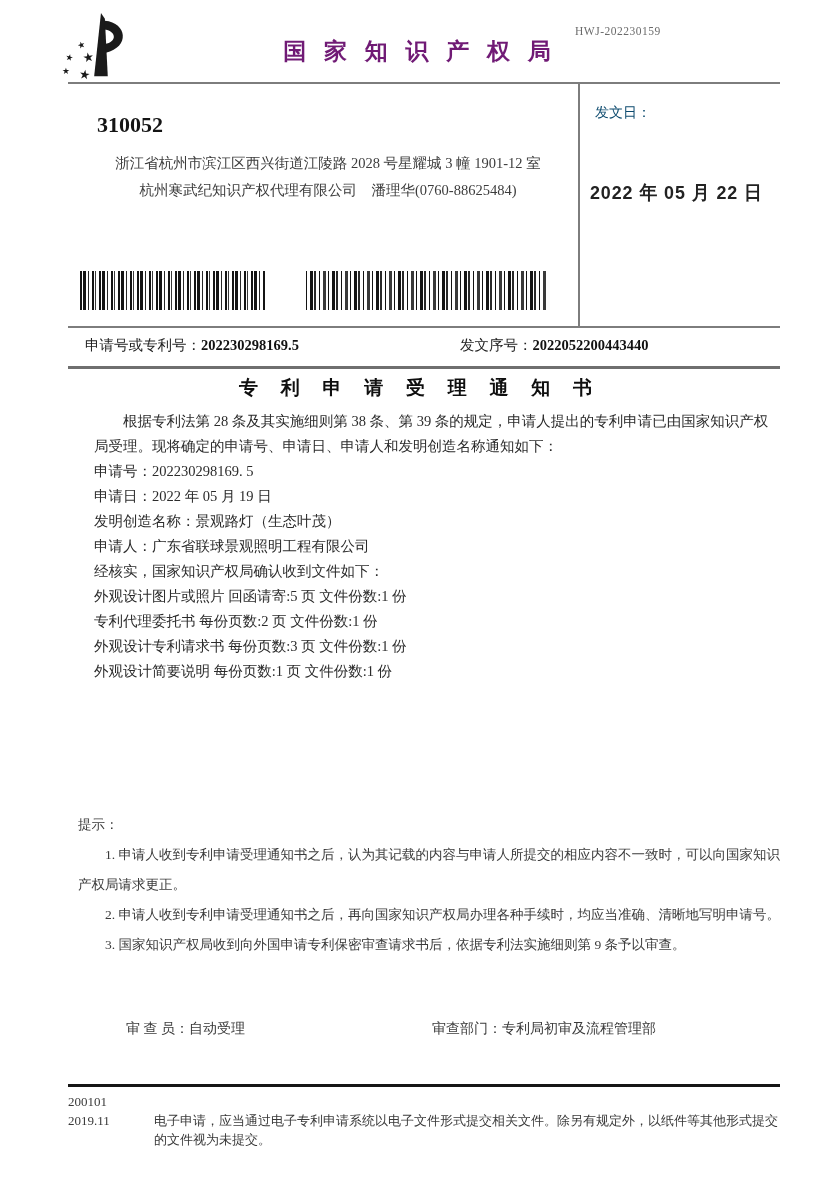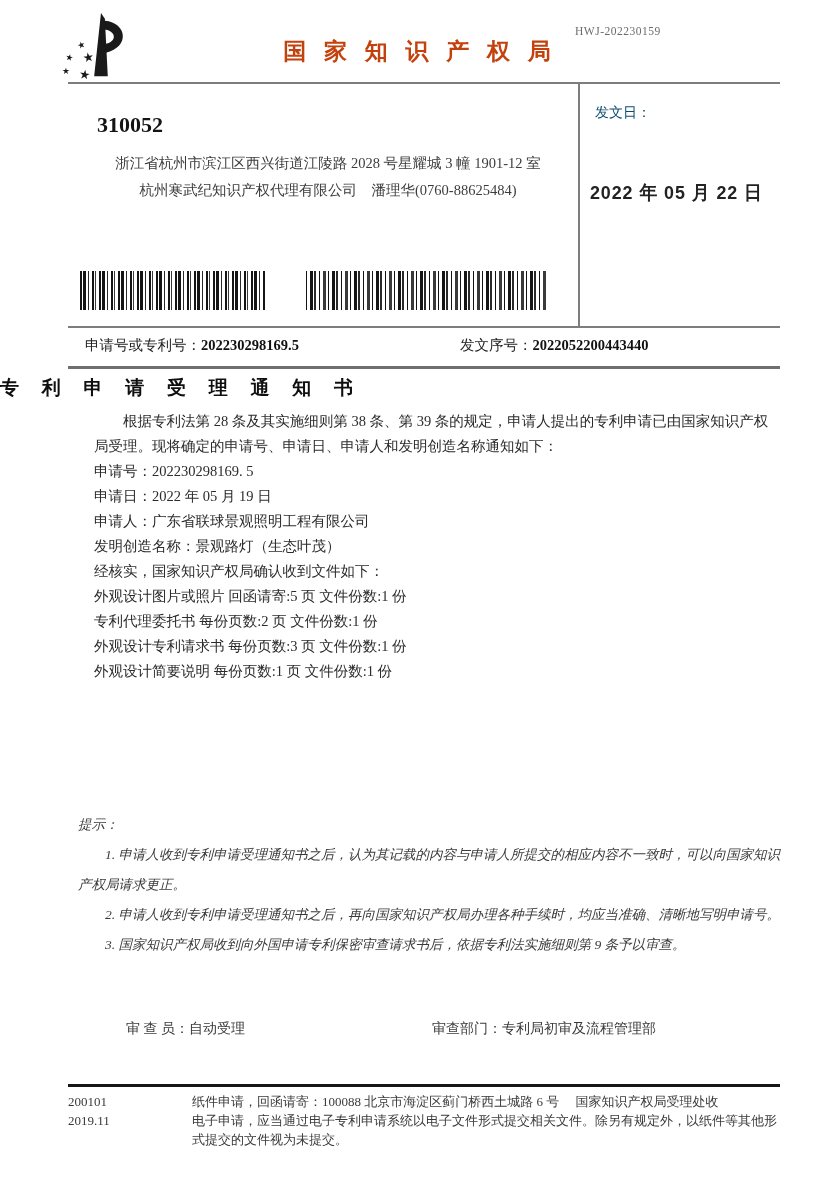--- a/index.html
+++ b/index.html
@@ -10,21 +10,21 @@
     background:#ffffff;
     font-family:"Liberation Serif","DejaVu Serif",serif;
     color:#262626;
     overflow:hidden;
   }
   
   .doc-code{position:absolute;left:575px;top:9px;font-size:11.5px;color:#6b6b6b;letter-spacing:.5px;margin-top:16px;}
   .logo{position:absolute;left:60px;top:12px;width:80px;height:70px;}
   .agency-title{
     position:absolute;left:0;top:36px;width:840px;
-    text-align:center;font-size:23px;font-weight:bold;letter-spacing:6px;color:#c2410c;
+    text-align:center;font-size:23px;font-weight:bold;letter-spacing:6px;color:#701a75;
   }
   .rule{position:absolute;background:#7d7d7d;}
   .rule-1{left:68px;top:82px;width:712px;height:2px;}
   .v-divider{left:578px;top:82px;width:2px;height:246px;}
   .rule-2{left:68px;top:326px;width:712px;height:2px;}
   .rule-3{left:68px;top:366px;width:712px;height:2.5px;background:#6f6f6f;}
   .rule-4{left:68px;top:1084px;width:712px;height:3px;background:#161616;}
   
   .postal-code{position:absolute;left:97px;top:112px;font-size:22px;font-weight:bold;color:#141414;}
   .addressee{position:absolute;left:78px;top:150px;width:500px;text-align:center;
@@ -39,41 +39,41 @@
   .barcode-1{left:80px;width:186px;
     background:repeating-linear-gradient(90deg,#141414 0 2px,#fff 2px 3px,#141414 3px 6px,#fff 6px 8px,#2a2a2a 8px 9px,#fff 9px 12px,#141414 12px 14px,#fff 14px 15px,#3a3a3a 15px 16px,#fff 16px 19px);}
   .barcode-2{left:306px;width:240px;
     background:repeating-linear-gradient(90deg,#141414 0 1px,#fff 1px 4px,#141414 4px 7px,#fff 7px 8px,#2a2a2a 8px 10px,#fff 10px 13px,#141414 13px 14px,#fff 14px 17px,#3a3a3a 17px 20px,#fff 20px 22px);}
   
   .ref-row{position:absolute;left:85px;top:336px;width:695px;font-size:14.5px;color:#222;}
   .ref-left{position:absolute;left:0;top:0;}
   .ref-right{position:absolute;left:375px;top:0;}
   .ref-value{font-weight:bold;color:#111;}
   
-  .notice-title{position:absolute;left:0;top:375px;width:840px;text-align:left;
+  .notice-title{position:absolute;left:0;top:375px;width:840px;text-align:center;
     font-size:19px;font-weight:bold;letter-spacing:9px;color:#0f0f0f;font-family:Liberation Serif, serif;}
   .body-block{position:absolute;left:78px;top:409px;width:702px;
     font-size:14.5px;line-height:25px;color:#2b2b2b;margin-left:16px;}
   .body-block p{margin:0;}
   .intro{text-indent:2em;width:676px;}
   .field-line,.doc-line,.received-intro{margin-left:2em;}
   .received-intro{margin-top:6px;}
   
   .hints{position:absolute;left:78px;top:810px;width:712px;
     font-size:13.5px;line-height:30px;color:#3a3a3a;}
-  .hints p{margin:0;font-style:italic;}
+  .hints p{margin:0;}
   .hint-item{text-indent:2em;}
   
   .signoff{position:absolute;left:0;top:1020px;width:840px;font-size:14px;color:#3a3a3a;}
   .examiner{position:absolute;left:126px;top:0;}
   .department{position:absolute;left:432px;top:0;}
   
   .footer{position:absolute;left:68px;top:1092px;width:712px;
     font-size:13px;line-height:19px;color:#3a3a3a;}
-  .footer-row{display:flex;gap:38px;}
+  .footer-row{display:flex;}
   .footer-code{width:86px;flex:0 0 86px;}
   .footer-text{flex:1;}
 </style>
 </head>
 <body>
 
 <div class="page">
 
   <svg class="logo" viewBox="0 0 80 72" aria-hidden="true">
     <polygon points="41,1 45,7 48,66 34,66" fill="#1a1a1a"></polygon>
@@ -114,22 +114,22 @@
   </div>
 
   <div class="rule rule-3"></div>
 
   <div class="notice-title">专 利 申 请 受 理 通 知 书</div>
 
   <div class="body-block">
     <p class="intro">根据专利法第 28 条及其实施细则第 38 条、第 39 条的规定，申请人提出的专利申请已由国家知识产权局受理。现将确定的申请号、申请日、申请人和发明创造名称通知如下：</p>
     <p class="field-line">申请号：202230298169. 5</p>
     <p class="field-line">申请日：2022 年 05 月 19 日</p>
+    <p class="field-line">发明创造名称：景观路灯（生态叶茂）</p>
     <p class="field-line">申请人：广东省联球景观照明工程有限公司</p>
-    <p class="field-line">发明创造名称：景观路灯（生态叶茂）</p>
     <p class="received-intro">经核实，国家知识产权局确认收到文件如下：</p>
     <p class="doc-line">外观设计图片或照片 回函请寄:5 页 文件份数:1 份</p>
     <p class="doc-line">专利代理委托书 每份页数:2 页 文件份数:1 份</p>
     <p class="doc-line">外观设计专利请求书 每份页数:3 页 文件份数:1 份</p>
     <p class="doc-line">外观设计简要说明 每份页数:1 页 文件份数:1 份</p>
   </div>
 
   <div class="hints">
     <p>提示：</p>
     <p class="hint-item">1. 申请人收到专利申请受理通知书之后，认为其记载的内容与申请人所提交的相应内容不一致时，可以向国家知识产权局请求更正。</p>
@@ -144,21 +144,20 @@
     <div class="department">
       <span>审查部门：</span><span>专利局初审及流程管理部</span>
     </div>
   </div>
 
   <div class="rule rule-4"></div>
 
   <div class="footer">
     <div class="footer-row">
       <div class="footer-code">200101</div>
-      <div class="footer-text">纸件申请，回函请寄：100088 北京市海淀区蓟门桥西土城路 6 号　 国家知识产权局受理处收</div>
     </div>
     <div class="footer-row">
       <div class="footer-code">2019.11</div>
       <div class="footer-text">电子申请，应当通过电子专利申请系统以电子文件形式提交相关文件。除另有规定外，以纸件等其他形式提交的文件视为未提交。</div>
     </div>
   </div>
 
 </div>
 
 </body></html>

